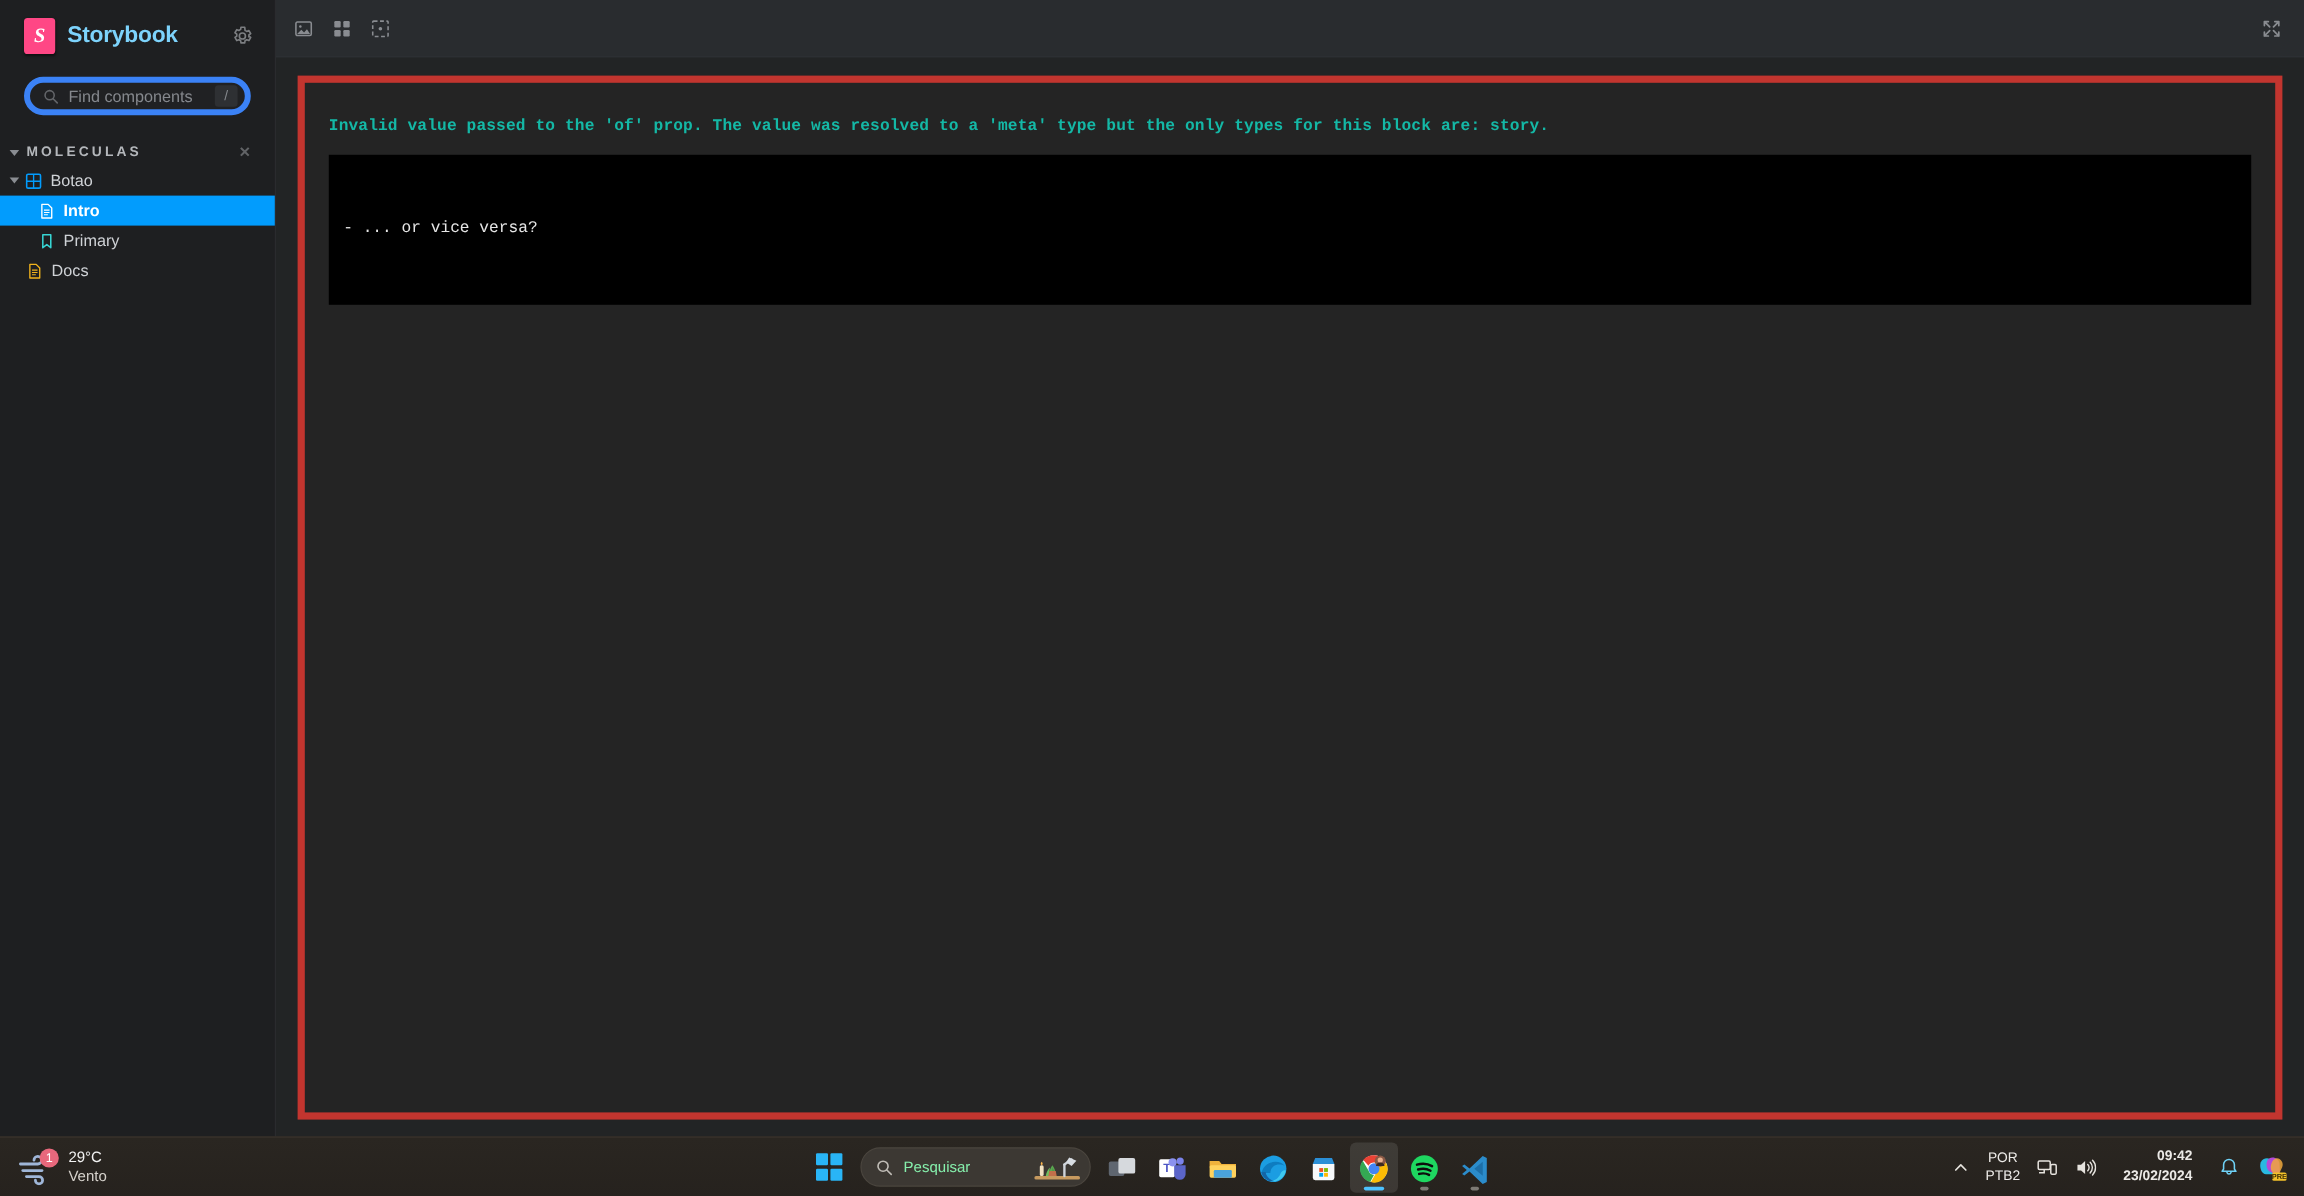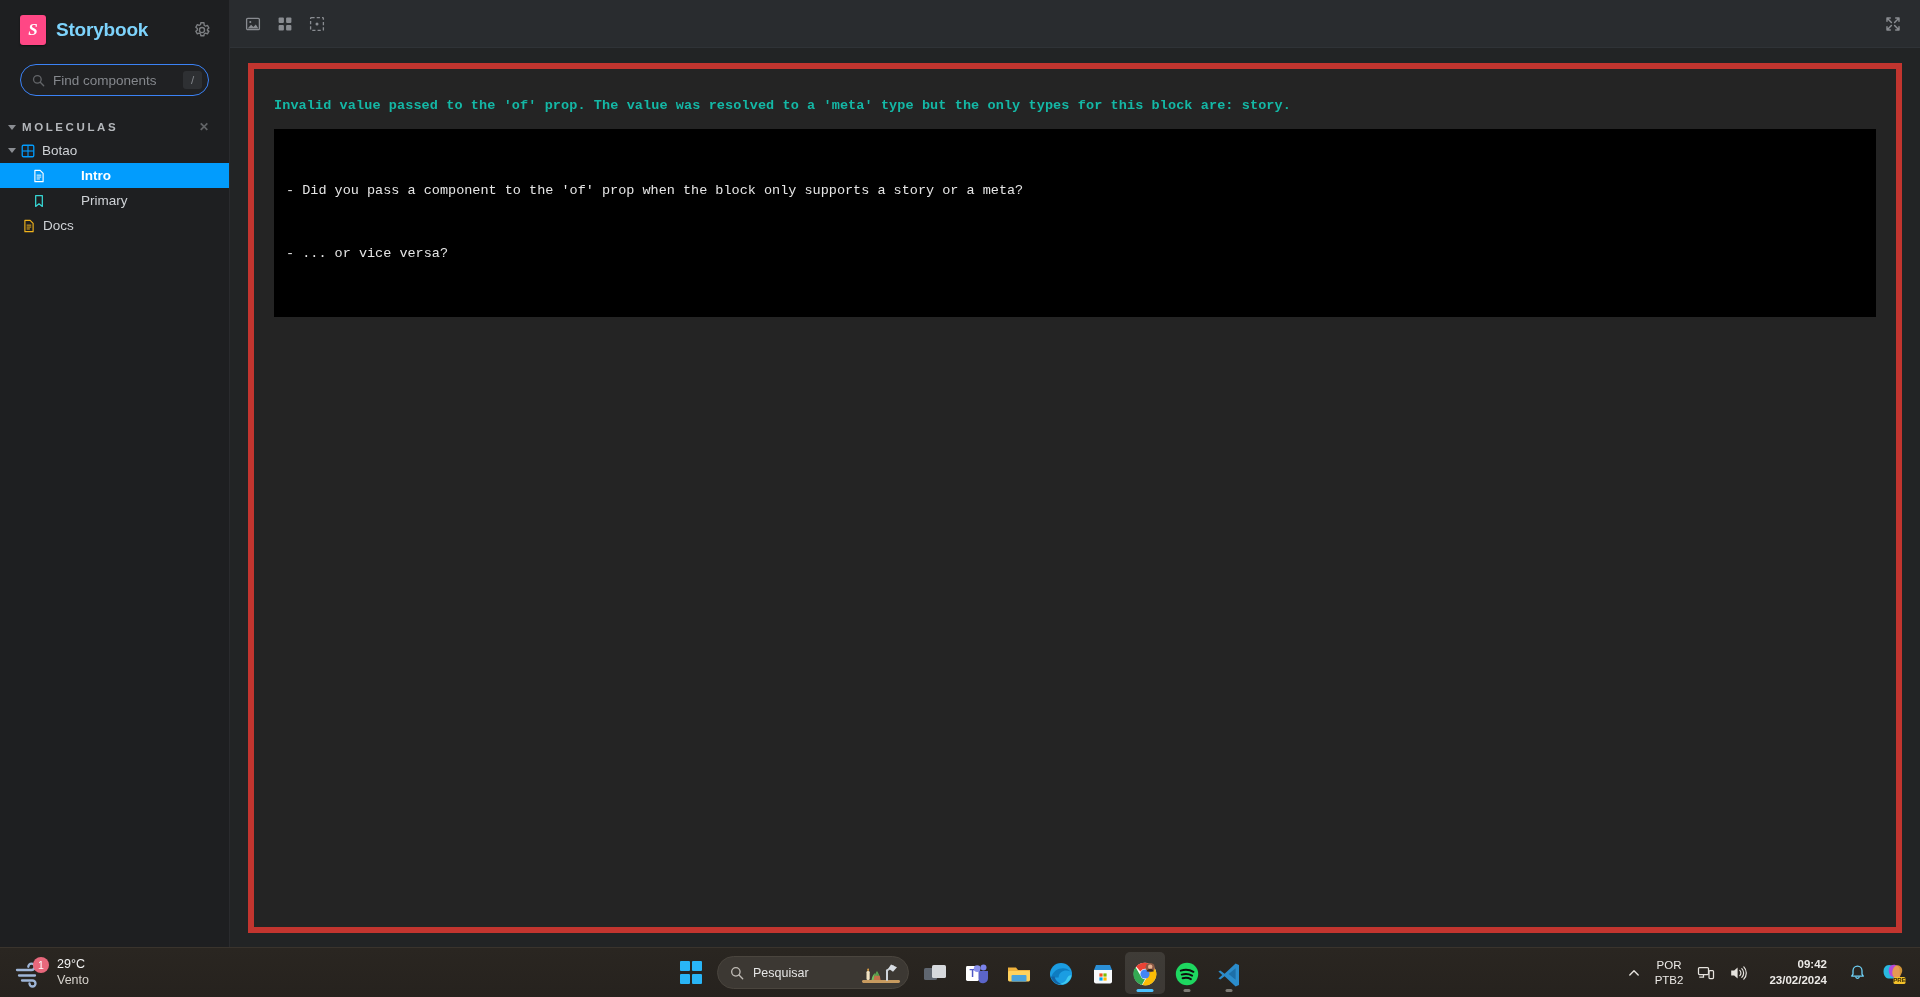--- a/index.html
+++ b/index.html
@@ -45,21 +45,21 @@
     color: #7dd3fc; font-size: 19px; font-weight: bold;
     letter-spacing: -0.2px;
     flex: 1 1 auto;
   }
   .sb-gear { width: 18px; height: 18px; opacity: .55; cursor: pointer; flex: 0 0 auto; }
 
   .sb-search-wrap { padding: 4px 20px 0 20px; }
   .sb-search {
     display: flex; align-items: center;
     height: 32px;
-    border: 1px solid #3b82f6;
+    border: 5px solid #3b82f6;
     border-radius: 18px;
     background: #202123;
     padding: 0 6px 0 11px;
     gap: 8px; cursor: text;
   }
   .sb-search .mag { width: 13px; height: 13px; opacity: .55; flex:0 0 auto; }
   .sb-search .ph { flex: 1 1 auto; color: #85888d; font-size: 13.5px; }
   .sb-search .slash {
     width: 19px; height: 18px;
     background: #2e3033; border-radius: 3px;
@@ -86,21 +86,21 @@
   }
   .caret.sm { margin-right: 5px; }
 
   .sb-item {
     display: flex; align-items: center;
     height: 25px; font-size: 13.5px;
     color: #cfd2d6; cursor: pointer;
     padding-right: 10px;
   }
   .sb-item.depth1 { padding-left: 8px; }
-  .sb-item.depth2 { padding-left: 32px; gap: 28px; }
+  .sb-item.depth2 { padding-left: 32px; }
   .sb-item.selected {
     background: #029cfd; color: #fff; font-weight: bold;
   }
   .sb-ico { width: 14px; height: 14px; margin-right: 7px; flex: 0 0 auto; }
 
   
   .main {
     position: absolute; left: 230px; top: 0;
     width: 1690px; height: 947px;
     background: #222425;
@@ -196,21 +196,21 @@
   .searchpill {
     display: flex; align-items: center;
     width: 192px; height: 33px;
     border-radius: 17px;
     background: #3c3833;
     border: 1px solid #4a453e;
     padding: 0 4px 0 12px; gap: 9px; cursor: text;
     overflow: hidden; position: relative;
   }
   .searchpill .mag2 { width: 14px; height: 14px; opacity: .8; flex:0 0 auto; }
-  .searchpill .txt { color: #e5e5e5; font-size: 12.5px; flex: 1 1 auto; }
+  .searchpill .txt { color: #86efac; font-size: 12.5px; flex: 1 1 auto; }
   .searchpill .deco { width: 46px; height: 28px; flex: 0 0 auto; }
 
   .tb-apps { display: flex; align-items: center; gap: 2px; }
   .app-btn {
     width: 40px; height: 42px; border-radius: 5px;
     display: flex; align-items: flex-end; justify-content: center;
     cursor: pointer; position: relative; padding-bottom: 4px;
   }
   .app-btn.active { background: rgba(255,255,255,.10); }
   .app-ico { width: 26px; height: 26px; margin-bottom: 3px; }
@@ -350,21 +350,20 @@
           </g>
         </svg>
       </div>
     </div>
 
     <div class="canvas">
       <div class="errorframe">
         <div class="errorinner">
           <div class="err-head">Invalid value passed to the 'of' prop. The value was resolved to a 'meta' type but the only types for this block are: story.</div>
           <div class="err-pre">
-            <div>- Did you pass a component to the 'of' prop when the block only supports a story or a meta?</div>
             <div>- ... or vice versa?</div>
           </div>
         </div>
       </div>
     </div>
 
   </div>
 
   <div class="taskbar">
 

